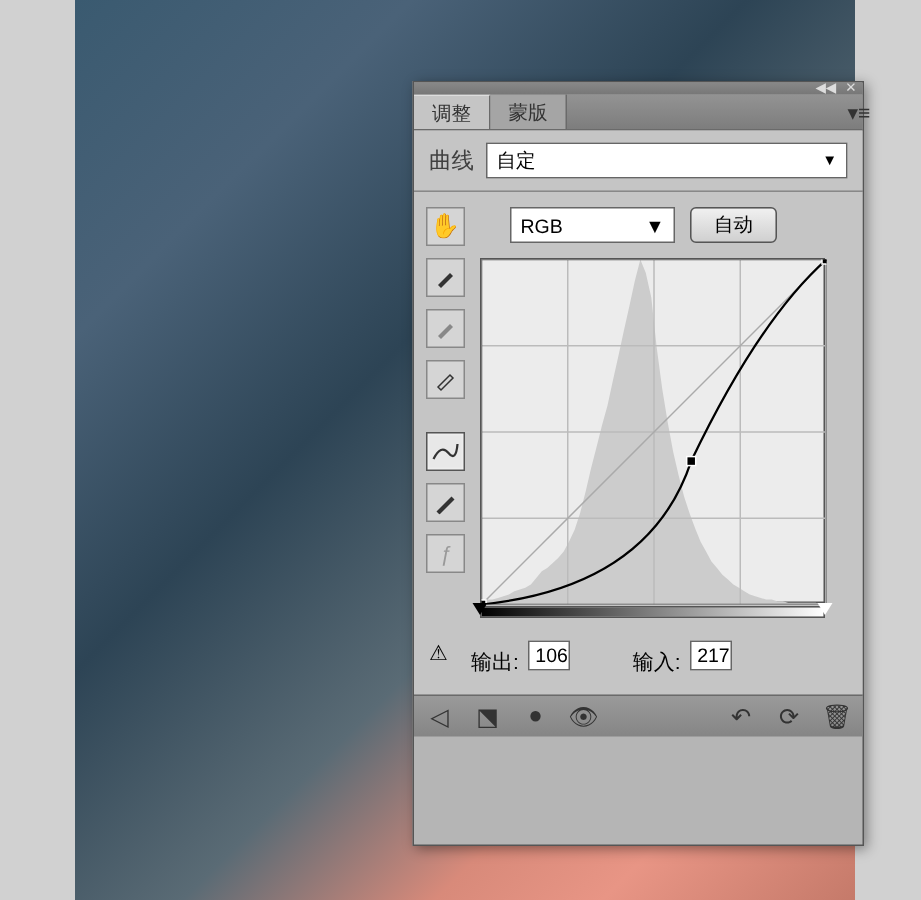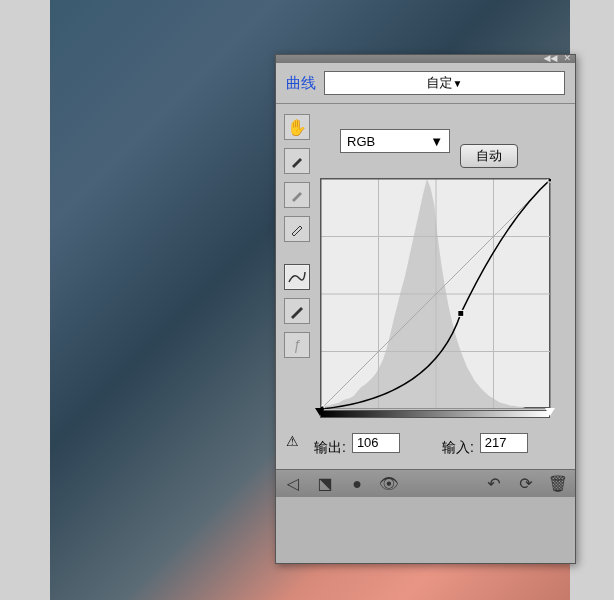--- a/index.html
+++ b/index.html
@@ -13,75 +13,81 @@
 
 .panel-topbar { height: 8px; background: linear-gradient(#888,#777); position: relative; }
 .panel-icons-tr { position: absolute; right: 4px; top: -2px; display: flex; gap: 6px; }
 .panel-icons-tr span { color: #ddd; font-size: 9px; cursor: pointer; }
 
 .tabs { display: flex; background: linear-gradient(#939393,#7d7d7d); height: 24px; border-bottom: 1px solid #6a6a6a; }
 .tab { padding: 3px 12px; font-size: 13px; color: #333; border-right: 1px solid #6a6a6a; background: #a5a5a5; cursor: pointer; }
 .tab.active { background: #c5c5c5; border-top: 1px solid #ddd; }
 
 .row1 { display: flex; align-items: center; padding: 8px 10px; gap: 8px; background: #c5c5c5; }
-.label-curve { font-size: 15px; color: #1d4ed8; }
-.preset-select { flex: 1; height: 24px; background: #fff; border: 1px solid #666; display: flex; align-items: center; justify-content: center; padding: 0 6px; font-size: 13px; cursor: pointer; }
+.label-curve { font-size: 15px; color: #404040; }
+.preset-select { flex: 1; height: 24px; background: #fff; border: 1px solid #666; display: flex; align-items: center; justify-content: space-between; padding: 0 6px; font-size: 13px; cursor: pointer; }
 .preset-select .arrow { font-size: 10px; }
 .menu-icon { width: 16px; font-size: 14px; cursor: pointer; }
 
 .separator { height: 1px; background: #888; }
 
 .graph-area { display: flex; padding: 10px 10px 0 6px; background: #c5c5c5; }
 .toolcol { width: 30px; display: flex; flex-direction: column; gap: 8px; align-items: center; }
 .tool-btn { width: 26px; height: 26px; border: 1px solid #888; background: #d5d5d5; display: flex; align-items: center; justify-content: center; cursor: pointer; }
 .tool-btn.active { background: #e8e8e8; border: 1px solid #555; box-shadow: inset 0 0 2px #fff; }
 .tool-btn svg, .tool-btn span { pointer-events: none; }
 
 .rightcol { flex: 1; display: flex; flex-direction: column; padding-left: 8px; }
 .channel-row { display: flex; align-items: center; gap: 10px; margin-bottom: 10px; }
 .channel-select { width: 110px; height: 24px; background: #fff; border: 1px solid #666; display: flex; align-items: center; justify-content: space-between; padding: 0 6px; font-size: 13px; cursor: pointer; margin-left: 20px; }
-.auto-btn { width: 58px; height: 24px; background: linear-gradient(#f0f0f0,#d0d0d0); border: 1px solid #555; border-radius: 4px; font-size: 13px; cursor: pointer; display: flex; align-items: center; justify-content: center; margin-top: 30px; }
+.auto-btn { width: 58px; height: 24px; background: linear-gradient(#f0f0f0,#d0d0d0); border: 1px solid #555; border-radius: 4px; font-size: 13px; cursor: pointer; display: flex; align-items: center; justify-content: center; }
 
 .graph-box { width: 230px; height: 230px; background: #ececec; border: 1px solid #555; position: relative; }
 .graph-box svg { position: absolute; left: 0; top: 0; }
 .grid line { stroke: #bbb; stroke-width: 1; }
 .histo { fill: #ccc; stroke: none; }
 .diag { stroke: #aaa; stroke-width: 1; fill: none; }
 .curve { stroke: #000; stroke-width: 1.5; fill: none; }
 .curve-pt { fill: #000; stroke: #fff; stroke-width: 1; }
 
 .sliders { width: 230px; height: 10px; position: relative; margin-top: 0; }
 .grad-strip { height: 8px; background: linear-gradient(to right,#000,#fff); border: 1px solid #555; margin: 2px 0; }
 .slider-tri { position: absolute; width: 0; height: 0; border-left: 5px solid transparent; border-right: 5px solid transparent; top: 0; }
 .tri-black { border-top: 8px solid #000; left: -5px; }
 .tri-white { border-top: 8px solid #fff; right: -5px; }
 
 .io-row { display: flex; align-items: center; padding: 10px 10px 12px 10px; gap: 6px; background: #c5c5c5; }
 .warn-icon { width: 22px; height: 20px; font-size: 14px; }
 .io-label { font-size: 14px; color: #000; margin-top: 11px; }
-.io-val { width: 48px; height: 20px; background: #fff; border: 1px solid #666; font-size: 13px; padding: 0 4px; display: flex; align-items: center; }
+.io-val { width: 28px; height: 20px; background: #fff; border: 1px solid #666; font-size: 13px; padding: 0 4px; display: flex; align-items: center; }
 .io-gap { width: 30px; }
 
 .bottombar { height: 28px; background: linear-gradient(#9a9a9a,#858585); border-top: 1px solid #6a6a6a; display: flex; align-items: center; padding: 0 8px; gap: 14px; }
 .bb-icon { width: 18px; height: 18px; display: flex; align-items: center; justify-content: center; cursor: pointer; color: #333; }
 .bb-spacer { flex: 1; }
 </style>
 </head>
 <body>
 
 <div class="photo-bg"></div>
 
 <div class="panel">
   <div class="panel-topbar">
     <div class="panel-icons-tr">
       <span>◀◀</span>
       <span>✕</span>
     </div>
   </div>
 
+  <div class="tabs">
+    <div class="tab active">调整</div>
+    <div class="tab">蒙版</div>
+    <div style="flex:1"></div>
+    <div class="menu-icon" style="padding:4px 6px;color:#333">▾≡</div>
+  </div>
 
   <div class="row1">
     <span class="label-curve">曲线</span>
     <div class="preset-select">
       <span>自定</span>
       <span class="arrow">▼</span>
     </div>
   </div>
   <div class="separator"></div>
 

